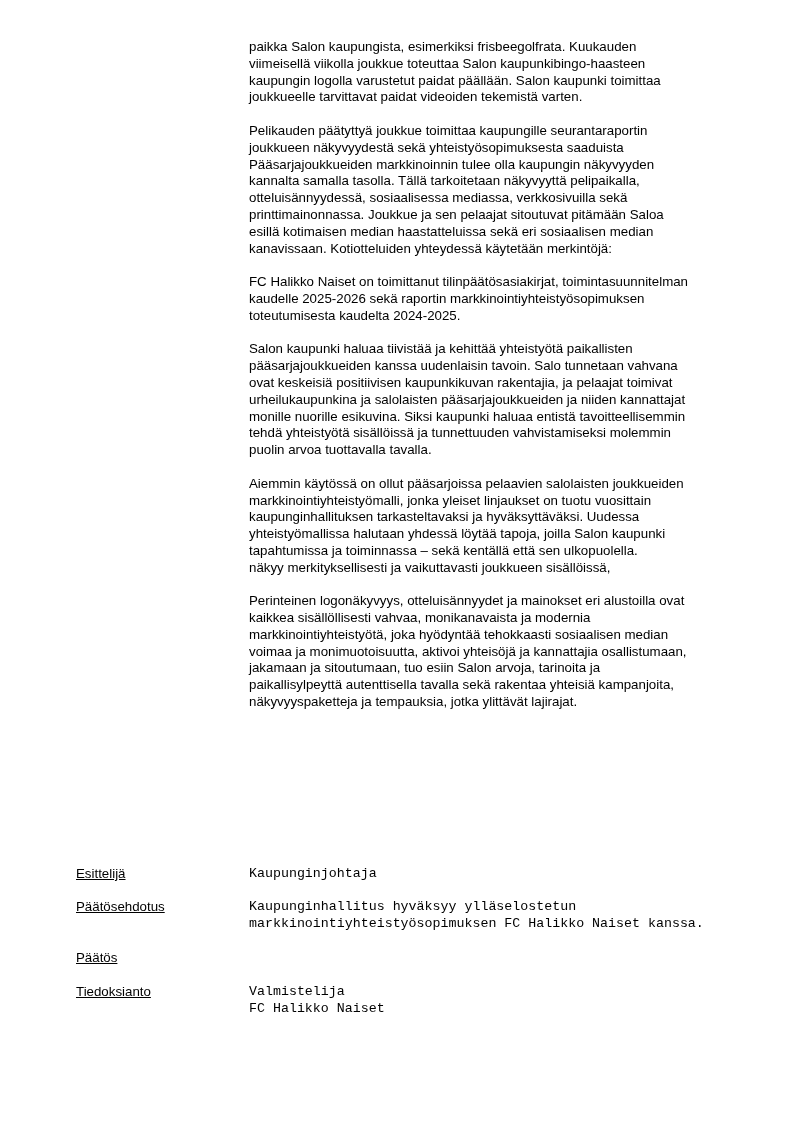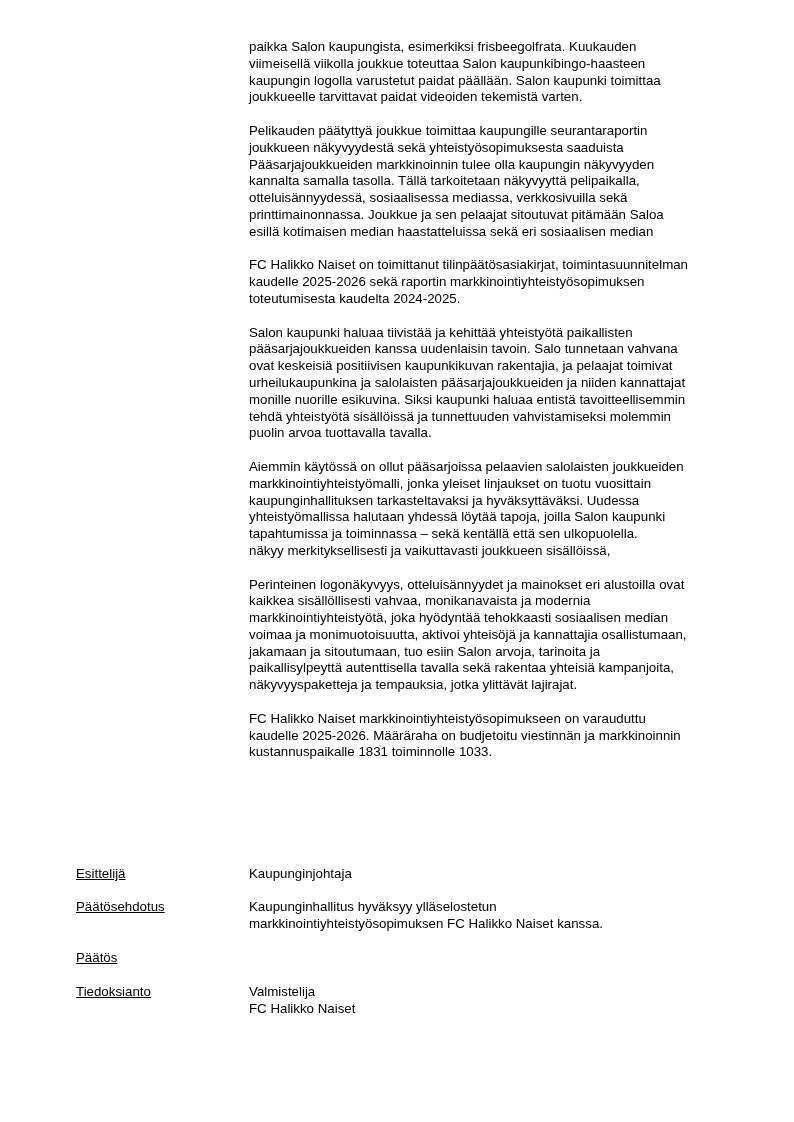--- a/index.html
+++ b/index.html
@@ -40,20 +40,21 @@
       left: 0;
       top: 0;
       white-space: nowrap;
       text-decoration: underline;
     }
     .meta-value {
       position: absolute;
       left: 173px;
       top: 0;
       white-space: nowrap;
+      font-family: Liberation Mono, monospace;
     }
     .meta-value .line {
       display: block;
     }
   </style>
 </head>
 <body>
 
 <div class="body-text">
   <p class="para">
@@ -63,20 +64,21 @@
     <span class="line">joukkueelle tarvittavat paidat videoiden tekemistä varten.</span>
   </p>
   <p class="para">
     <span class="line">Pelikauden päätyttyä joukkue toimittaa kaupungille seurantaraportin</span>
     <span class="line">joukkueen näkyvyydestä sekä yhteistyösopimuksesta saaduista</span>
     <span class="line">Pääsarjajoukkueiden markkinoinnin tulee olla kaupungin näkyvyyden</span>
     <span class="line">kannalta samalla tasolla. Tällä tarkoitetaan näkyvyyttä pelipaikalla,</span>
     <span class="line">otteluisännyydessä, sosiaalisessa mediassa, verkkosivuilla sekä</span>
     <span class="line">printtimainonnassa. Joukkue ja sen pelaajat sitoutuvat pitämään Saloa</span>
     <span class="line">esillä kotimaisen median haastatteluissa sekä eri sosiaalisen median</span>
+    <span class="line">kanavissaan. Kotiotteluiden yhteydessä käytetään merkintöjä:</span>
   </p>
   <p class="para">
     <span class="line">FC Halikko Naiset on toimittanut tilinpäätösasiakirjat, toimintasuunnitelman</span>
     <span class="line">kaudelle 2025-2026 sekä raportin markkinointiyhteistyösopimuksen</span>
     <span class="line">toteutumisesta kaudelta 2024-2025.</span>
   </p>
   <p class="para">
     <span class="line">Salon kaupunki haluaa tiivistää ja kehittää yhteistyötä paikallisten</span>
     <span class="line">pääsarjajoukkueiden kanssa uudenlaisin tavoin. Salo tunnetaan vahvana</span>
     <span class="line">ovat keskeisiä positiivisen kaupunkikuvan rakentajia, ja pelaajat toimivat</span>
@@ -95,25 +97,20 @@
   </p>
   <p class="para">
     <span class="line">Perinteinen logonäkyvyys, otteluisännyydet ja mainokset eri alustoilla ovat</span>
     <span class="line">kaikkea sisällöllisesti vahvaa, monikanavaista ja modernia</span>
     <span class="line">markkinointiyhteistyötä, joka hyödyntää tehokkaasti sosiaalisen median</span>
     <span class="line">voimaa ja monimuotoisuutta, aktivoi yhteisöjä ja kannattajia osallistumaan,</span>
     <span class="line">jakamaan ja sitoutumaan, tuo esiin Salon arvoja, tarinoita ja</span>
     <span class="line">paikallisylpeyttä autenttisella tavalla sekä rakentaa yhteisiä kampanjoita,</span>
     <span class="line">näkyvyyspaketteja ja tempauksia, jotka ylittävät lajirajat.</span>
   </p>
-  <p class="para">
-    <span class="line">FC Halikko Naiset markkinointiyhteistyösopimukseen on varauduttu</span>
-    <span class="line">kaudelle 2025-2026. Määräraha on budjetoitu viestinnän ja markkinoinnin</span>
-    <span class="line">kustannuspaikalle 1831 toiminnolle 1033.</span>
-  </p>
 </div>
 
 <div class="meta-row" style="top:866px;">
   <span class="meta-label">Esittelijä</span>
   <span class="meta-value">
     <span class="line">Kaupunginjohtaja</span>
   </span>
 </div>
 
 <div class="meta-row" style="top:899px;">

